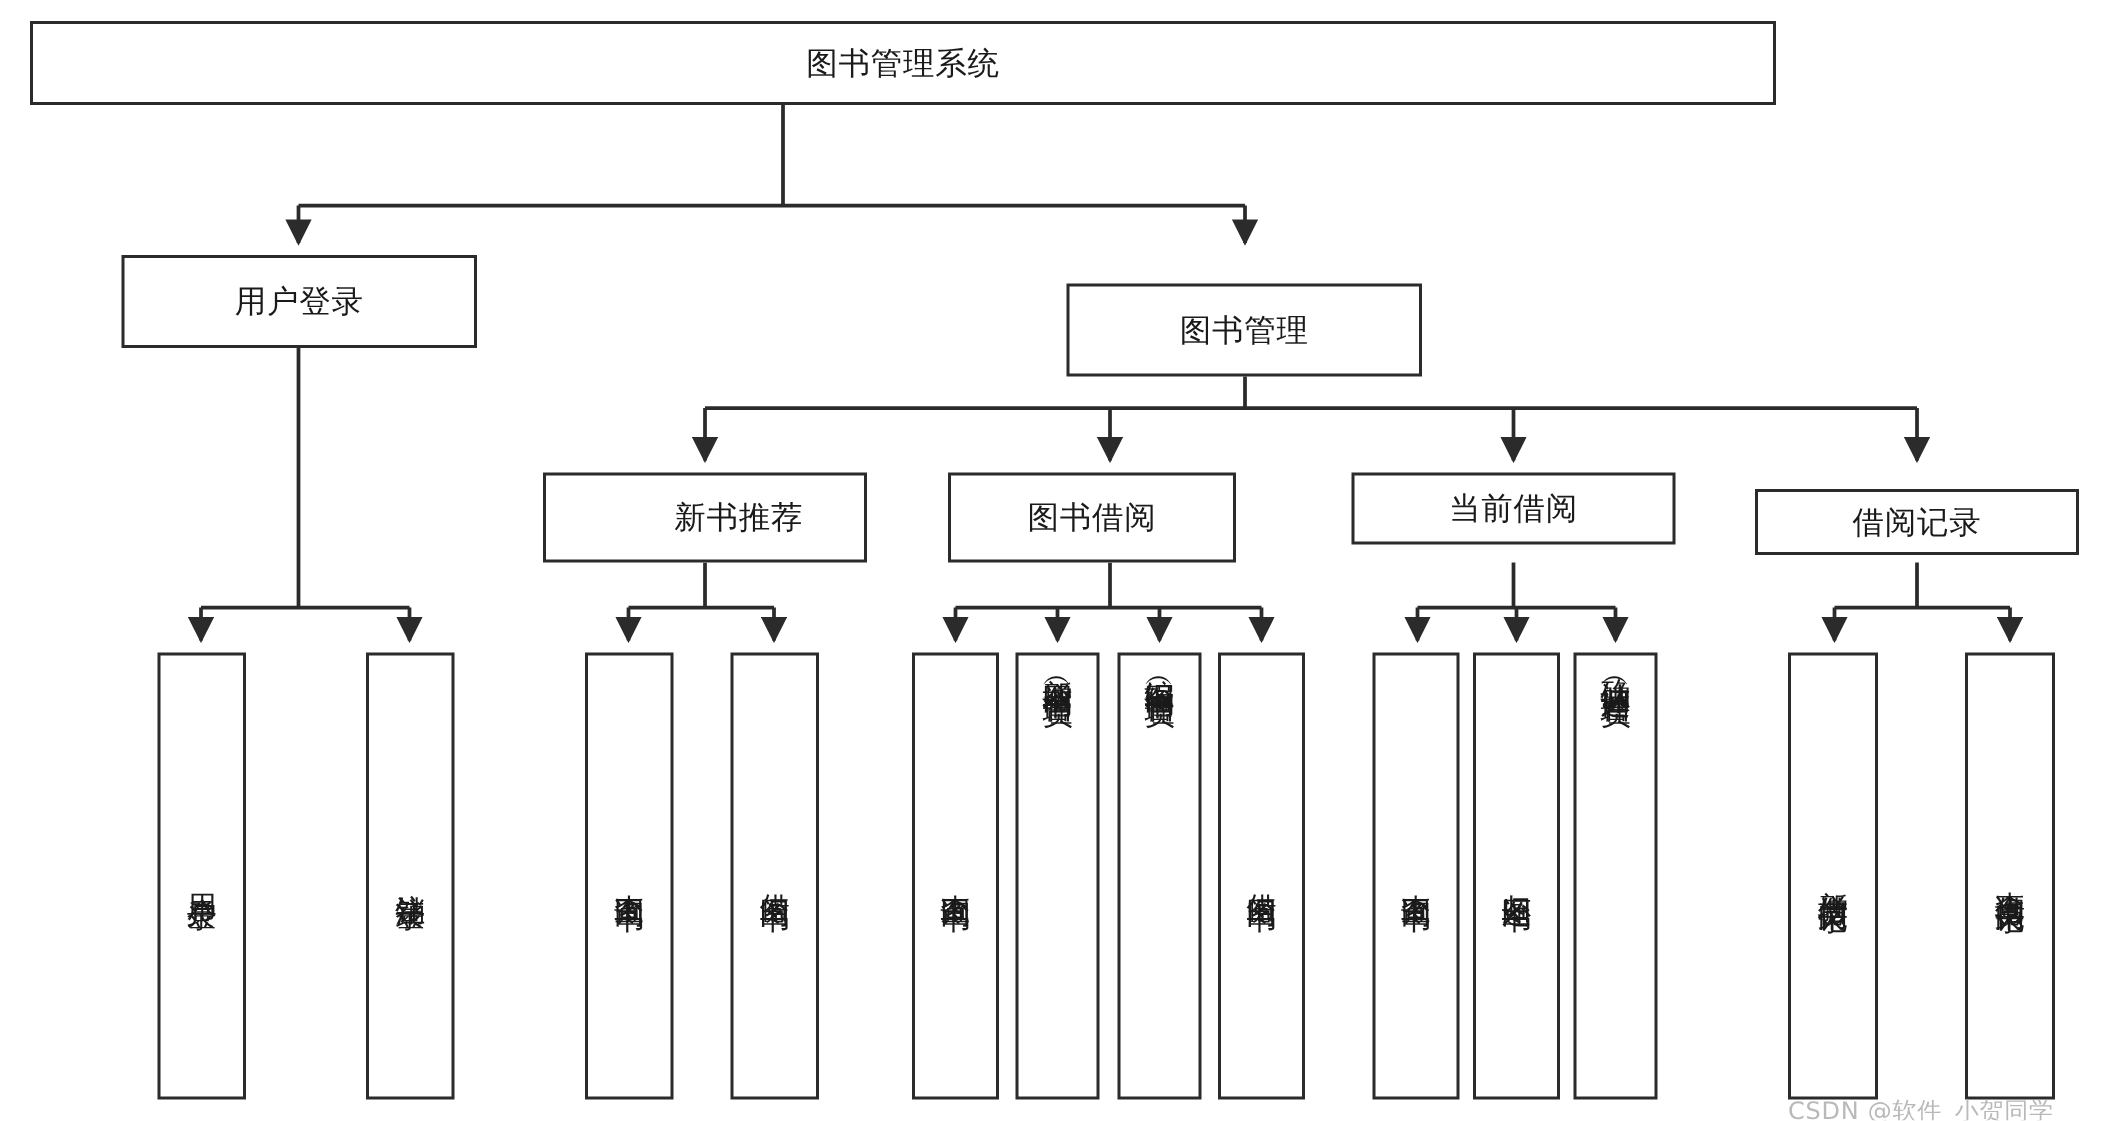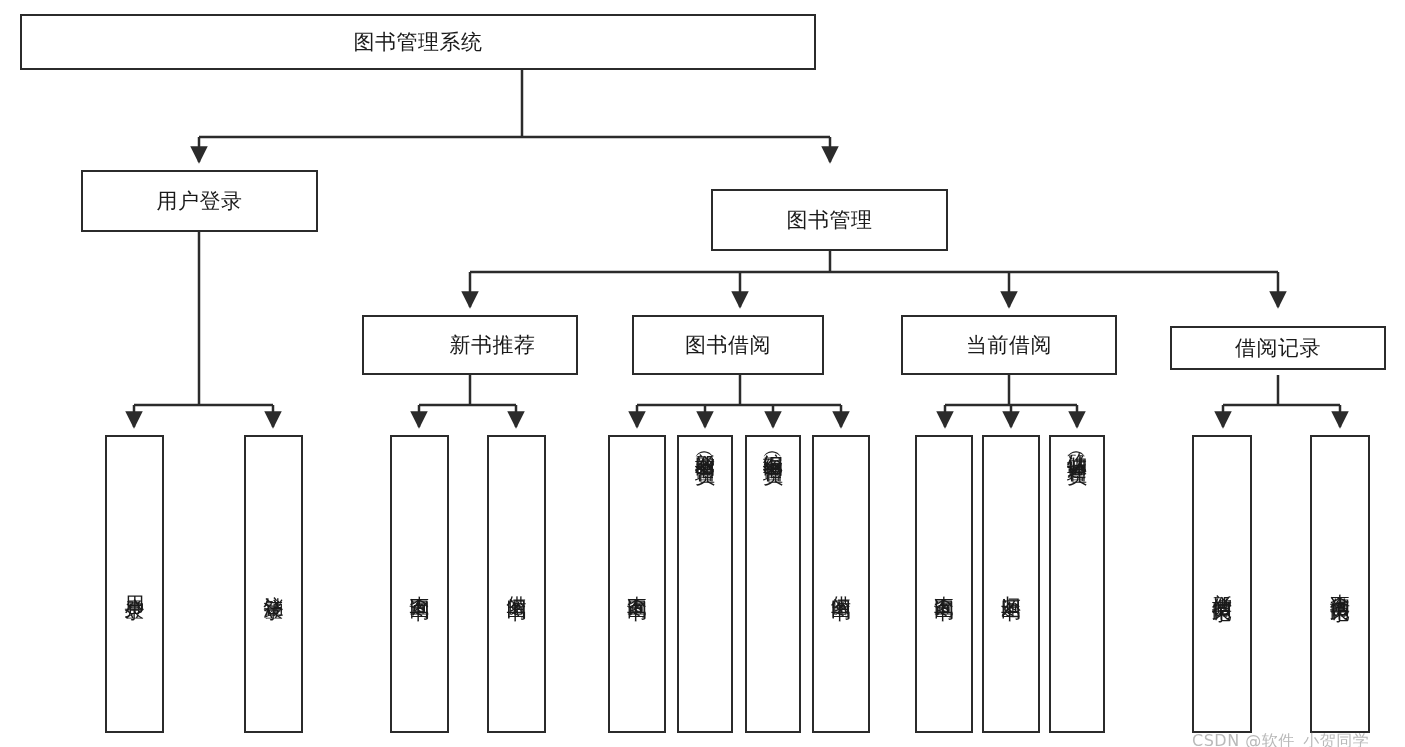--- a/index.html
+++ b/index.html
@@ -117,38 +117,38 @@
       <path d="M 1011 405 L 1011 427" marker-end="url(#arrow)"></path>
       <path d="M 1077 405 L 1077 427" marker-end="url(#arrow)"></path>
 
       <path d="M 1278 375 L 1278 405"></path>
       <path d="M 1223 405 L 1340 405"></path>
       <path d="M 1223 405 L 1223 427" marker-end="url(#arrow)"></path>
       <path d="M 1340 405 L 1340 427" marker-end="url(#arrow)"></path>
     </g>
   </svg>
 
-  <div class="node" style="left:20px; top:14px; width:796px; height:56px;">
+  <div class="node" style="left:20px; top:14px; width:1164px; height:56px;">
     <span class="label">图书管理系统</span>
   </div>
 
   <div class="node" style="left:81px; top:170px; width:237px; height:62px;">
     <span class="label">用户登录</span>
   </div>
   <div class="node" style="left:711px; top:170px; width:237px; height:62px;margin-top:19px;">
     <span class="label">图书管理</span>
   </div>
 
   <div class="node" style="left:362px; top:315px; width:216px; height:60px;padding-left:45px;">
     <span class="label">新书推荐</span>
   </div>
   <div class="node" style="left:632px; top:315px; width:192px; height:60px;">
     <span class="label">图书借阅</span>
   </div>
-  <div class="node" style="left:901px; top:315px; width:216px; height:60px;">
+  <div class="node" style="left:901px; top:315px; width:216px; height:48px;">
     <span class="label">当前借阅</span>
   </div>
   <div class="node" style="left:1170px; top:299px; width:216px; height:44px;margin-top:27px;">
     <span class="label">借阅记录</span>
   </div>
 
   <div class="node vertical" style="left:105px; top:435px; width:59px; height:298px;">
     <span class="label">用户登录</span>
   </div>
   <div class="node vertical" style="left:244px; top:435px; width:59px; height:298px;">

